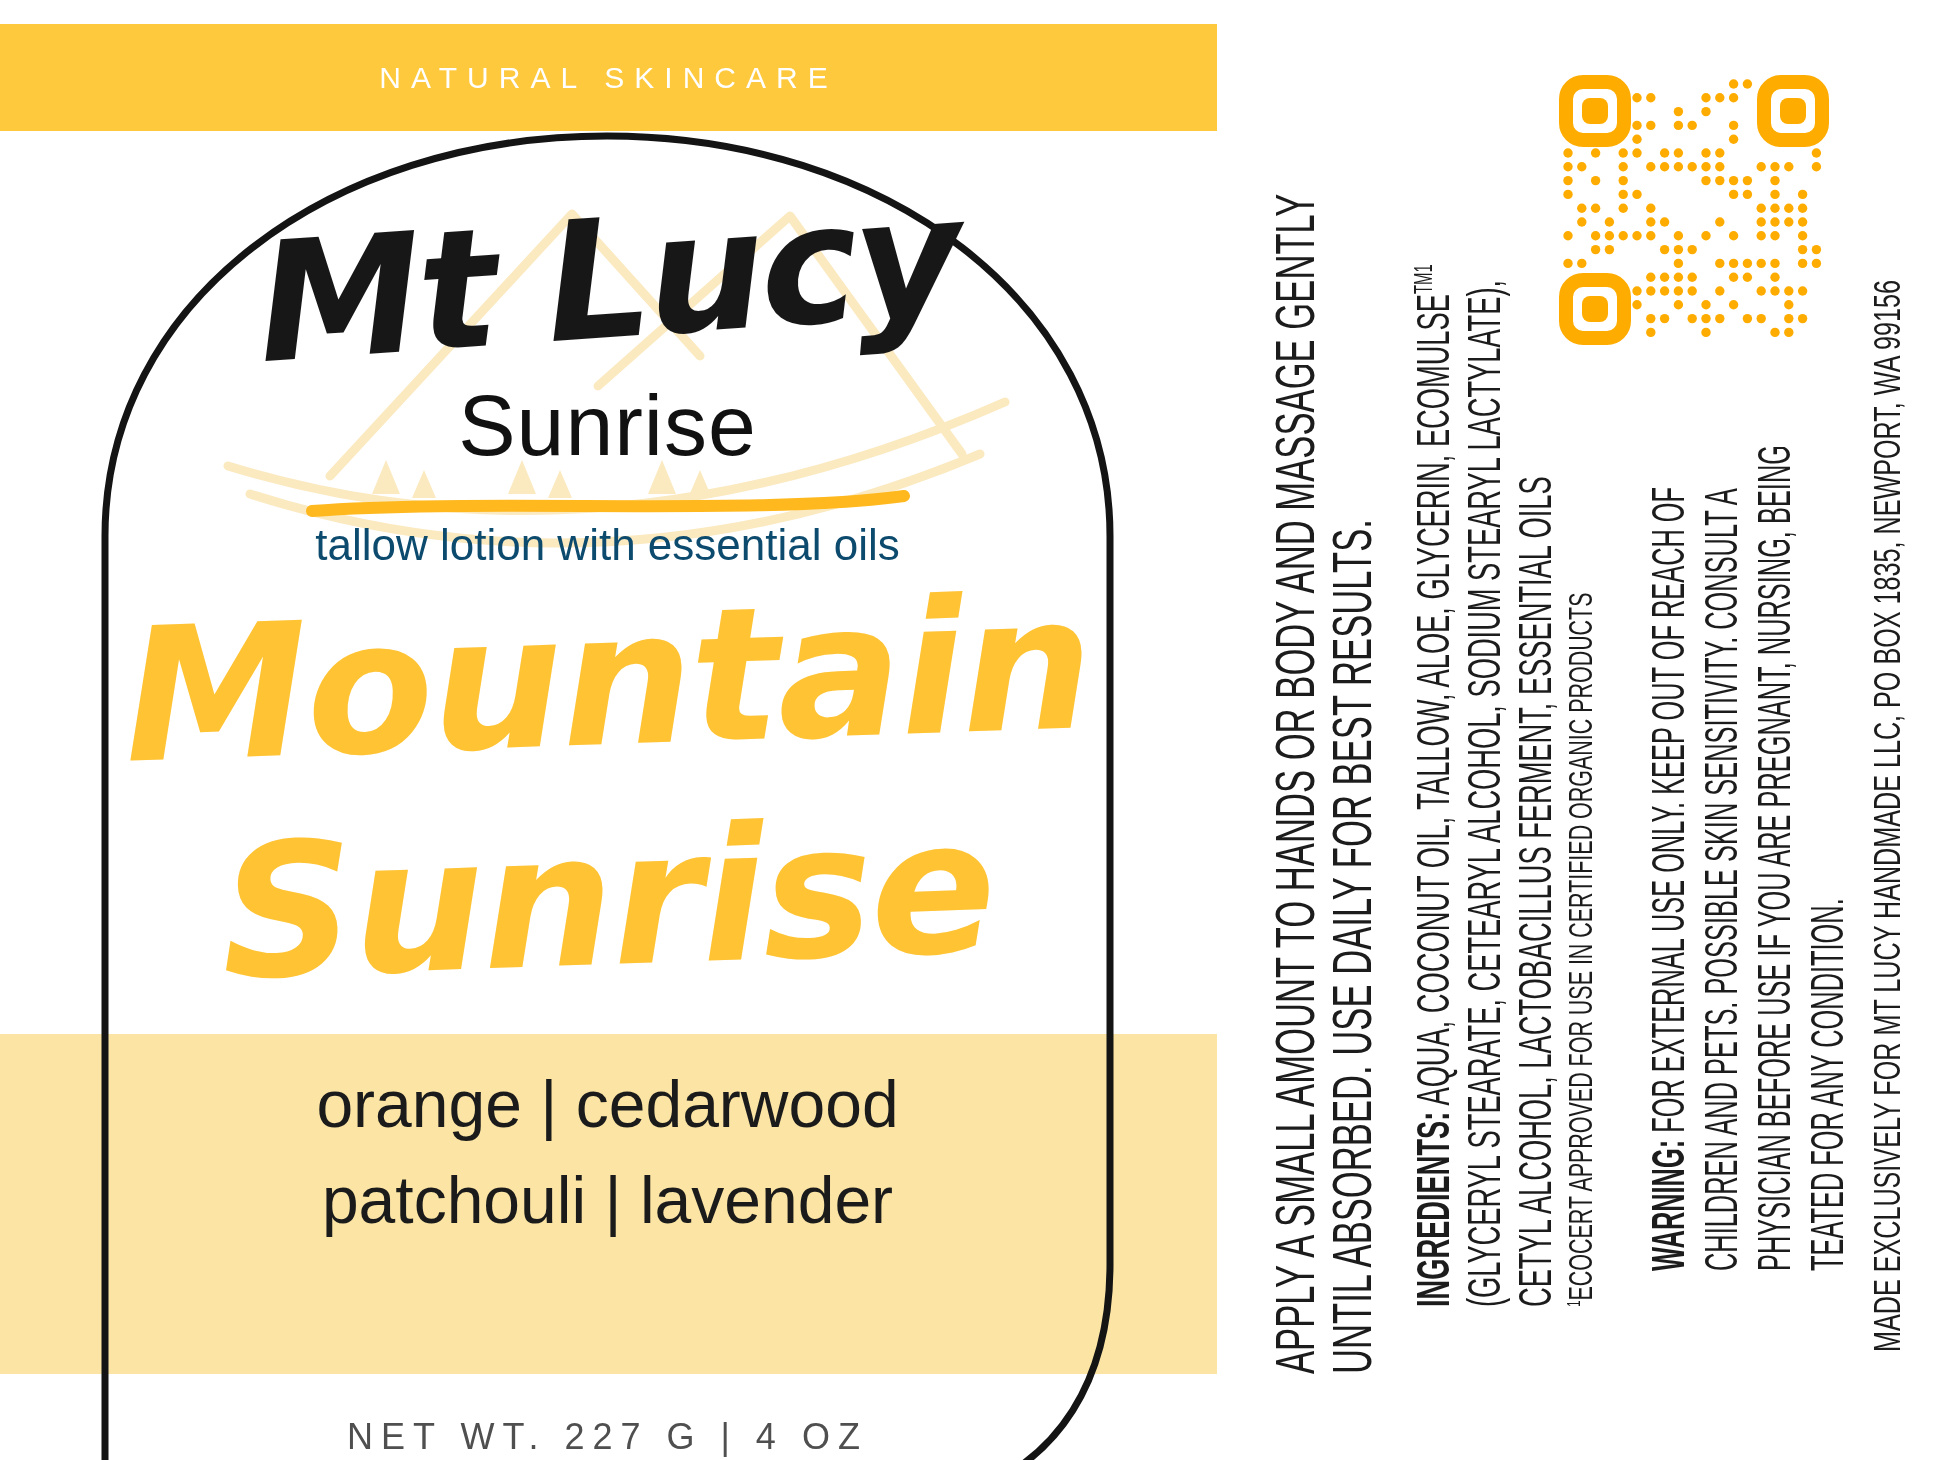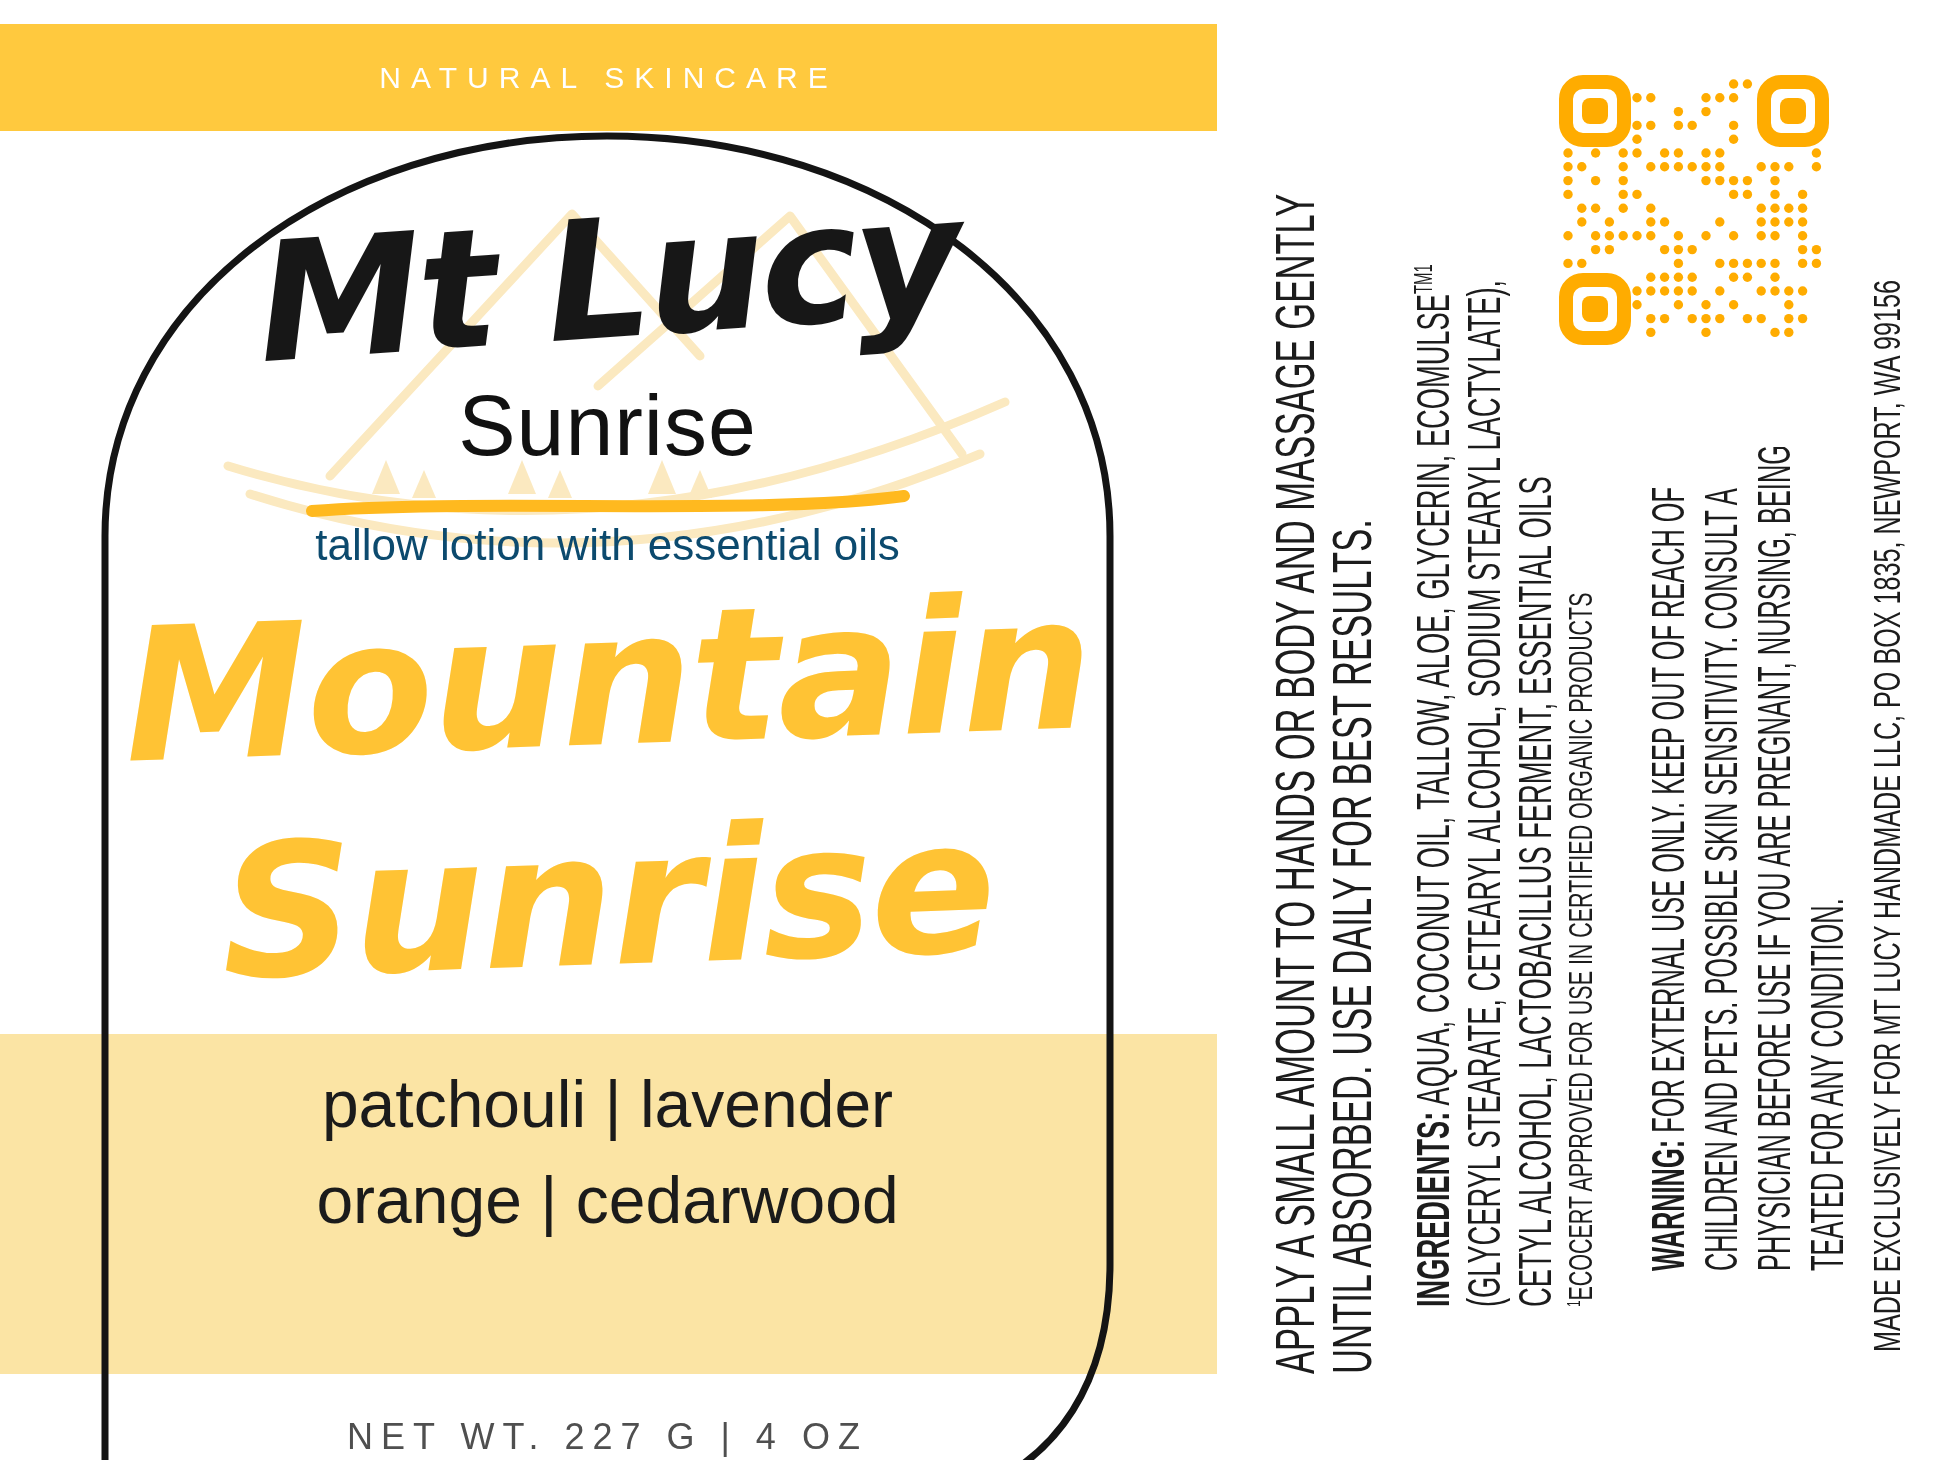--- a/index.html
+++ b/index.html
@@ -83,22 +83,22 @@
     <path d="M 105 1465 L 105 512 C 105 277 330 112 607 112 C 884 112 1110 277 1110 512 L 1110 1240 C 1110 1365 1052 1432 985 1462" stroke="#141414" stroke-width="7" fill="none"></path>
   </svg>
 
   <div class="front-text brand-name">Mt Lucy</div>
   <div class="front-text brand-sub">Sunrise</div>
   <div class="front-text tagline">tallow lotion with essential oils</div>
   <div class="front-text product-1">Mountain</div>
   <div class="front-text product-2">Sunrise</div>
 
   <div class="front-text scent-lines">
+    <div>orange | cedarwood</div>
     <div>patchouli | lavender</div>
-    <div>orange | cedarwood</div>
   </div>
 
   <div class="front-text net-wt">NET WT. 227 G | 4 OZ</div>
 
   <div class="rot directions">
     <div>APPLY A SMALL AMOUNT TO HANDS OR BODY AND MASSAGE GENTLY</div>
     <div>UNTIL ABSORBED. USE DAILY FOR BEST RESULTS.</div>
   </div>
 
   <div class="rot ingredients">

